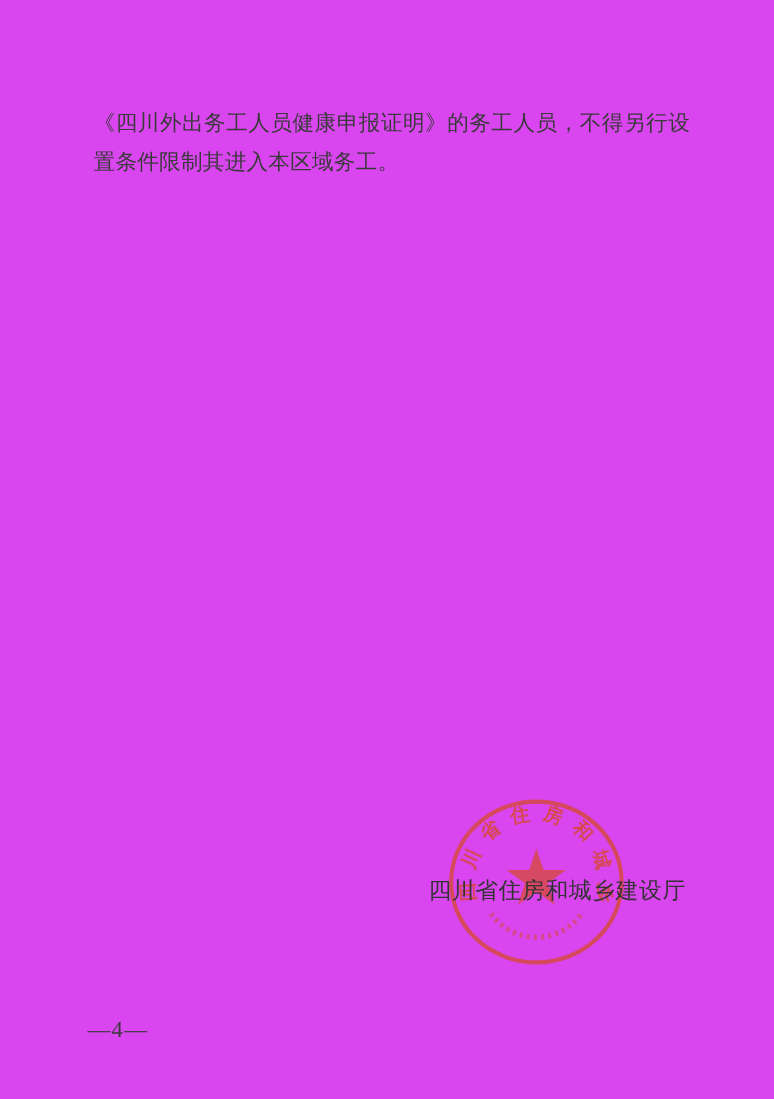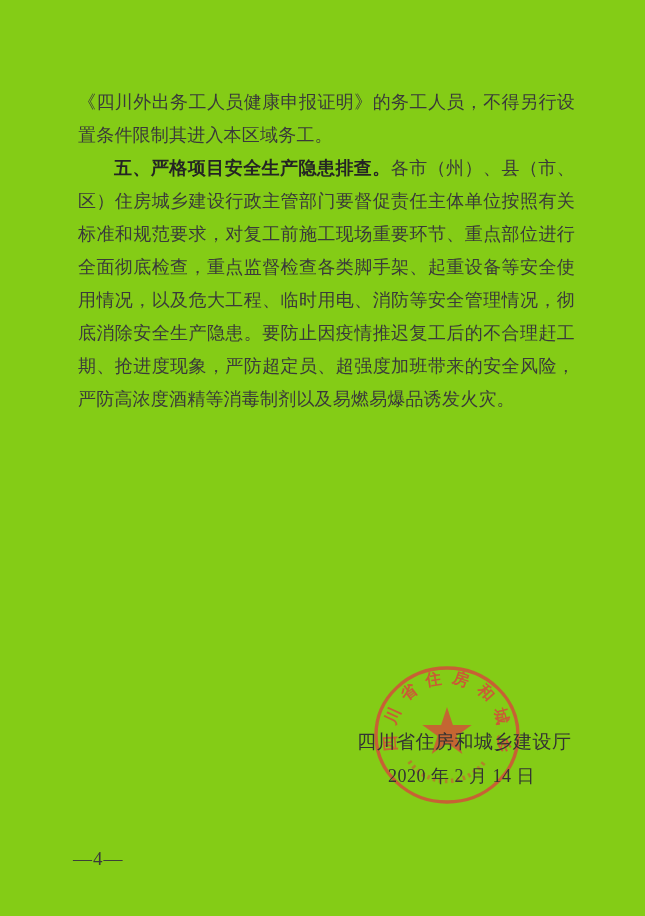--- a/index.html
+++ b/index.html
@@ -5,21 +5,21 @@
   html, body { margin: 0; padding: 0; }
   body {
     width: 645px; height: 916px;
     background: #ffffff;
     font-family: "Liberation Serif", "DejaVu Serif", serif;
     overflow: hidden;
   }
   .page {
     position: relative;
     width: 645px; height: 916px;
-    background: #84cc16;
+    background: #d946ef;
   }
   .body-text {
     position: absolute;
     left: 78px; top: 86px; width: 497px;
     font-size: 18px;
     line-height: 33px;
     color: #3a3a3a;
     text-align: justify;
     text-justify: inter-ideograph;
     letter-spacing: 0.2px;
@@ -59,31 +59,29 @@
     letter-spacing: 1px;
   }
 </style>
 </head>
 <body>
 
 <div class="page">
 
   <div class="body-text">
     <p class="para first"><span>《四川外出务工人员健康申报证明》的务工人员，不得另行设置条件限制其进入本区域务工。</span></p>
-    <p class="para"><span class="bold-run">五、严格项目安全生产隐患排查。</span><span>各市（州）、县（市、区）住房城乡建设行政主管部门要督促责任主体单位按照有关标准和规范要求，对复工前施工现场重要环节、重点部位进行全面彻底检查，重点监督检查各类脚手架、起重设备等安全使用情况，以及危大工程、临时用电、消防等安全管理情况，彻底消除安全生产隐患。要防止因疫情推迟复工后的不合理赶工期、抢进度现象，严防超定员、超强度加班带来的安全风险，严防高浓度酒精等消毒制剂以及易燃易爆品诱发火灾。</span></p>
   </div>
 
   <svg class="seal-svg" viewBox="0 0 150 150">
     <ellipse cx="75" cy="75" rx="71" ry="67" fill="none" stroke="#d6493b" stroke-width="3.4" opacity="0.82"></ellipse>
     <path d="M75,47 L69.1,64.9 L50.3,65 L65.5,76.1 L59.7,94 L75,83 L90.3,94 L84.5,76.1 L99.7,65 L80.9,64.9 Z" fill="#d6493b" opacity="0.78"></path>
     <path id="sealArc" d="M 26.1 92.8 A 52 52 0 1 1 123.9 92.8" fill="none"></path>
     <text font-size="16" fill="#d6493b" opacity="0.85" letter-spacing="9.5" font-family="Liberation Serif, DejaVu Serif, serif" font-weight="700">
       <textPath href="#sealArc" startOffset="1%">四川省住房和城乡建设厅</textPath>
     </text>
     <path d="M 37.3 101.4 A 46 46 0 0 0 112.7 101.4" fill="none" stroke="#d6493b" stroke-width="4.5" stroke-dasharray="2.5 3.5" opacity="0.55"></path>
   </svg>
 
   <div class="sig-org">四川省住房和城乡建设厅</div>
-  <div class="sig-date">2020 年 2 月 14 日</div>
 
   <div class="footer-num">—4—</div>
 
 </div>
 
 </body></html>

